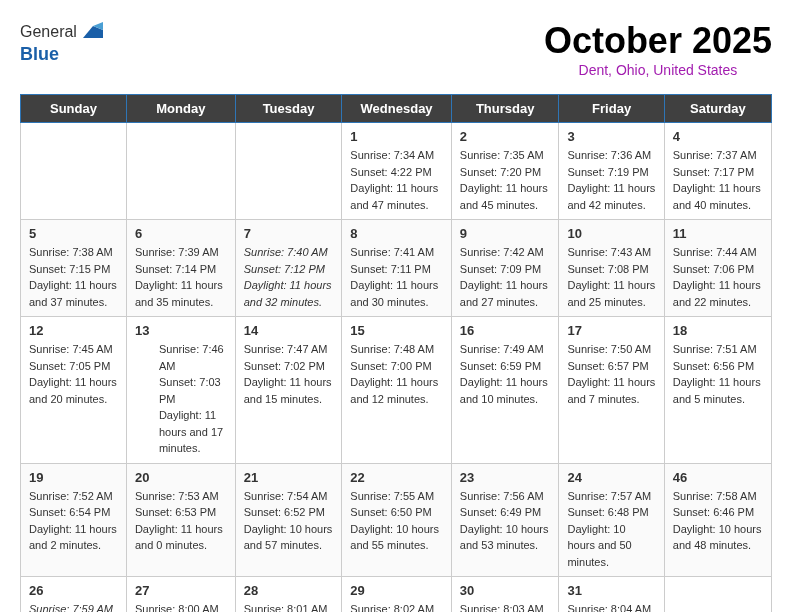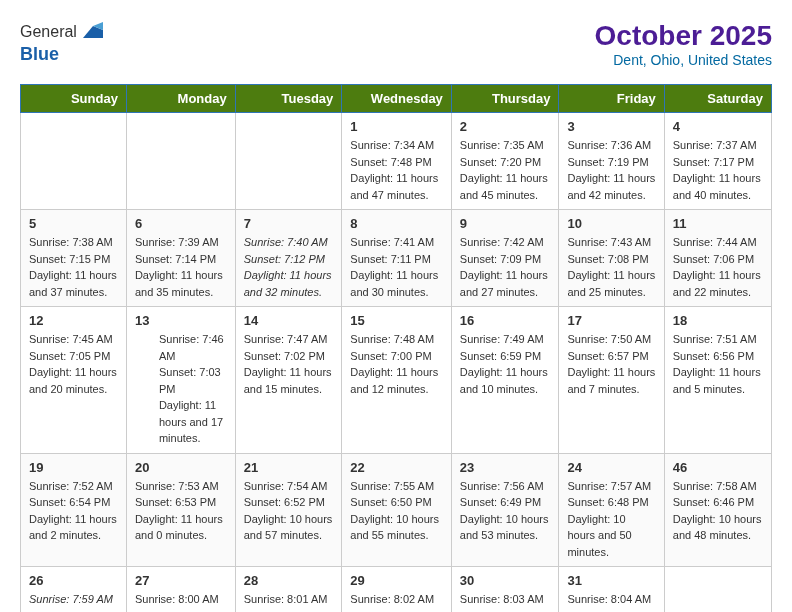--- a/index.html
+++ b/index.html
@@ -24,38 +24,39 @@
     .logo-blue { color: #1a5fa8; }
     .logo-icon {
       width: 24px;
       height: 24px;
       margin-left: 2px;
     }
     .title-block {
       text-align: right;
     }
     .month-title {
-      font-size: 28px;
+      font-size: 36px;
       font-weight: bold;
-      color: #4c1d95;
+      color: #000000;
       text-align: center;
     }
     .location {
       font-size: 14px;
-      color: #0369a1;
+      color: #a21caf;
+      text-align: center;
     }
     .calendar {
       width: 100%;
       border-collapse: collapse;
       border: 1px solid #ccc;
     }
     .calendar th {
-      background-color: #4d7c0f;
+      background-color: #404040;
       color: #fff;
-      text-align: right;
+      text-align: center;
       padding: 6px 8px;
       font-size: 13px;
       font-weight: bold;
       border: 1px solid #2e75b6;
       margin-left: 20px;
     }
     .calendar td {
       vertical-align: top;
       padding: 6px 8px;
       font-size: 11px;
@@ -119,21 +120,21 @@
       </tr>
   </thead>
   <tbody id="calendar-body">
   <tr>
         <td class="empty-cell"></td>
         <td class="empty-cell"></td>
         <td class="empty-cell"></td>
         <td>
           <div class="day-number">1</div>
           <div class="day-info" style="white-space: pre-line;">Sunrise: 7:34 AM
-Sunset: 7:48 PM
+Sunset: 4:22 PM
 Daylight: 11 hours and 47 minutes.</div>
         </td>
         <td>
           <div class="day-number">2</div>
           <div class="day-info" style="white-space: pre-line;">Sunrise: 7:35 AM
 Sunset: 7:20 PM
 Daylight: 11 hours and 45 minutes.</div>
         </td>
         <td>
           <div class="day-number">3</div>

